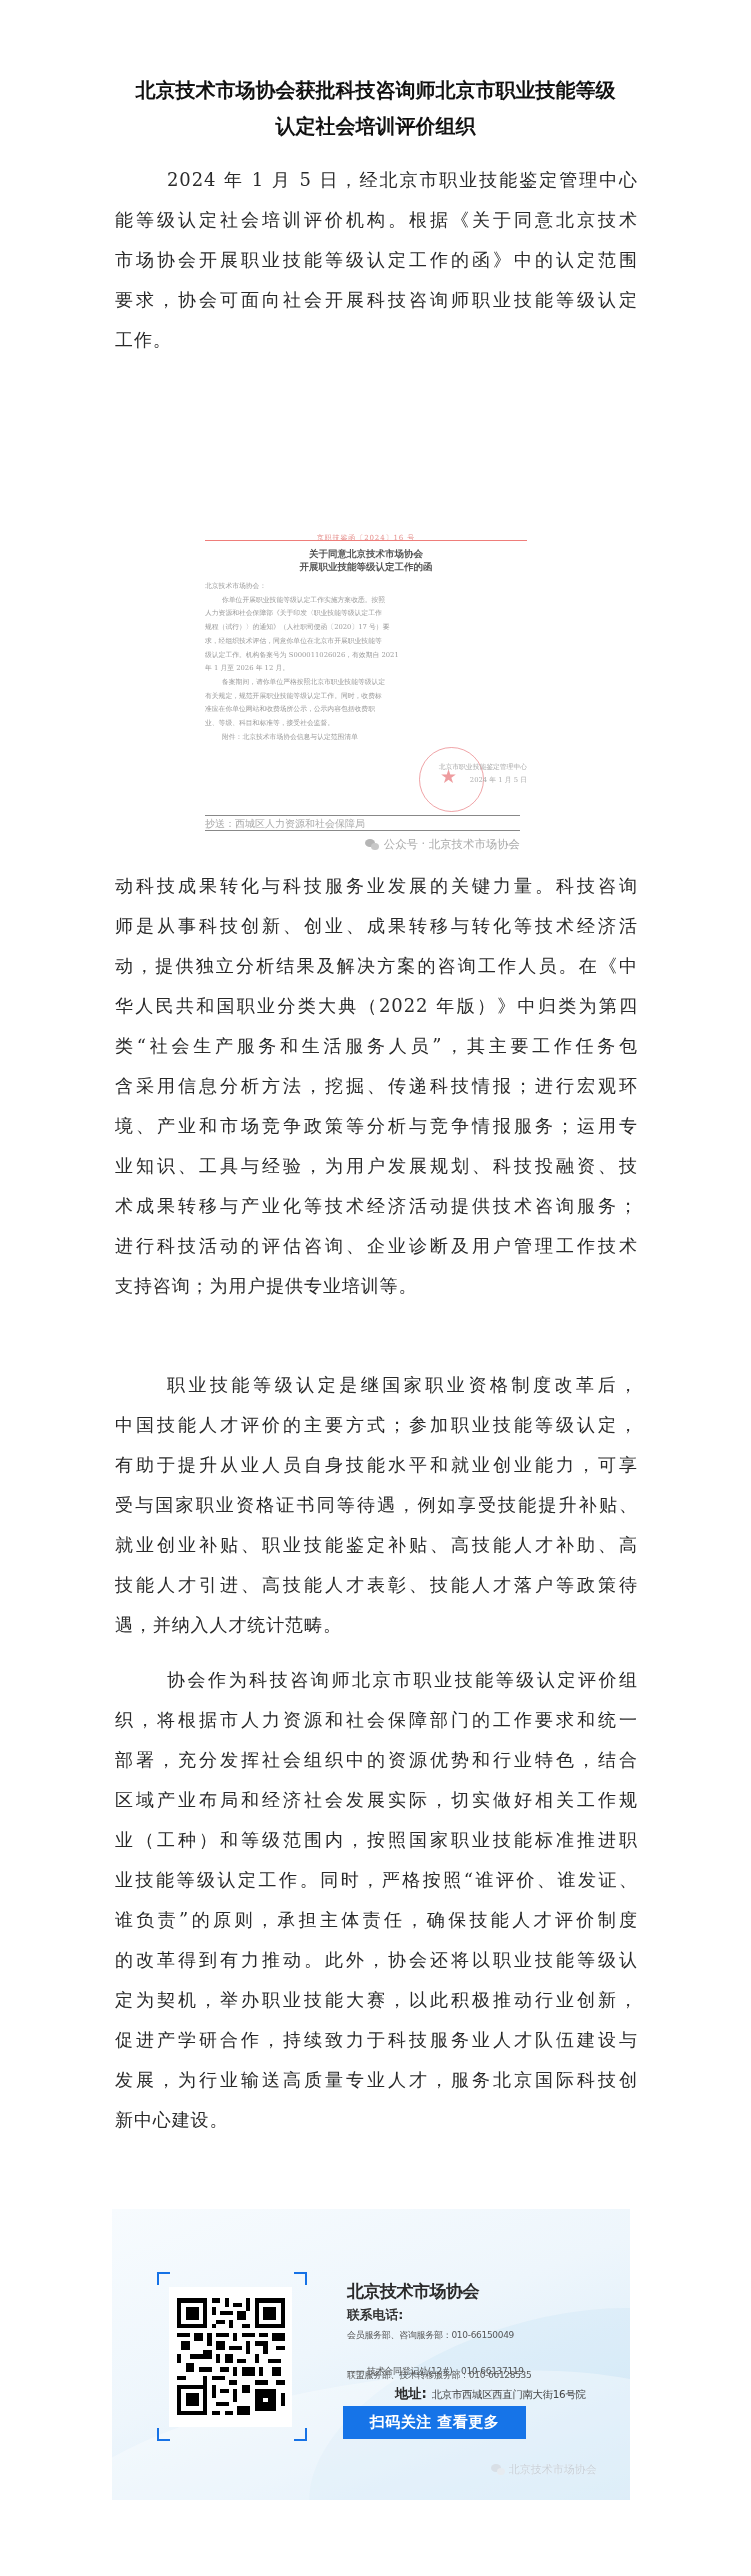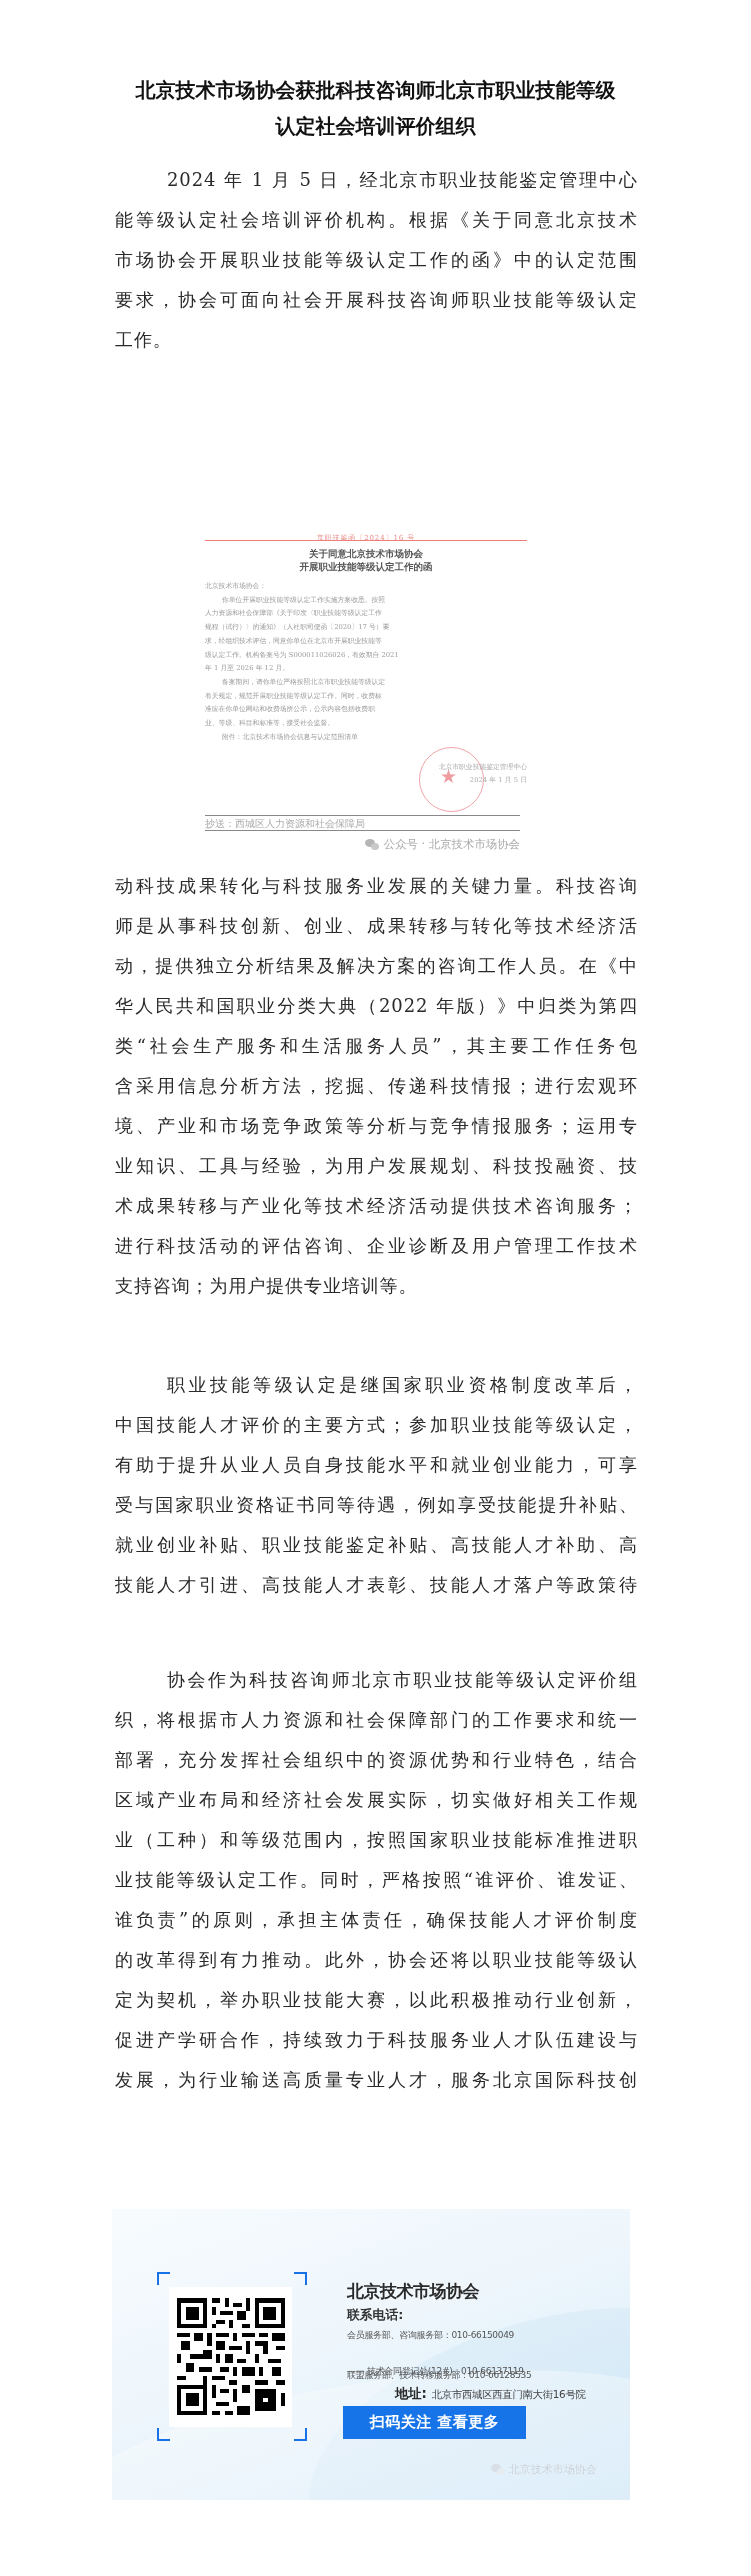--- a/index.html
+++ b/index.html
@@ -143,34 +143,36 @@
   <div class="line last">支持咨询；为用户提供专业培训等。</div>
 </div>
 
 <div class="para" style="top:1365px;">
   <div class="line indent">职业技能等级认定是继国家职业资格制度改革后，</div>
   <div class="line">中国技能人才评价的主要方式；参加职业技能等级认定，</div>
   <div class="line">有助于提升从业人员自身技能水平和就业创业能力，可享</div>
   <div class="line">受与国家职业资格证书同等待遇，例如享受技能提升补贴、</div>
   <div class="line">就业创业补贴、职业技能鉴定补贴、高技能人才补助、高</div>
   <div class="line">技能人才引进、高技能人才表彰、技能人才落户等政策待</div>
+  <div class="line last">遇，并纳入人才统计范畴。</div>
 </div>
 
 <div class="para" style="top:1660px;">
   <div class="line indent">协会作为科技咨询师北京市职业技能等级认定评价组</div>
   <div class="line">织，将根据市人力资源和社会保障部门的工作要求和统一</div>
   <div class="line">部署，充分发挥社会组织中的资源优势和行业特色，结合</div>
   <div class="line">区域产业布局和经济社会发展实际，切实做好相关工作规</div>
   <div class="line">业（工种）和等级范围内，按照国家职业技能标准推进职</div>
   <div class="line">业技能等级认定工作。同时，严格按照“谁评价、谁发证、</div>
   <div class="line">谁负责”的原则，承担主体责任，确保技能人才评价制度</div>
   <div class="line">的改革得到有力推动。此外，协会还将以职业技能等级认</div>
   <div class="line">定为契机，举办职业技能大赛，以此积极推动行业创新，</div>
   <div class="line">促进产学研合作，持续致力于科技服务业人才队伍建设与</div>
   <div class="line">发展，为行业输送高质量专业人才，服务北京国际科技创</div>
+  <div class="line last">新中心建设。</div>
 </div>
 
 <div class="card">
   <div class="swoosh2"></div>
   <div class="swoosh1"></div>
 
   <div class="qr-frame">
     <span class="qr-corner tl"></span>
     <span class="qr-corner tr"></span>
     <span class="qr-corner bl"></span>

